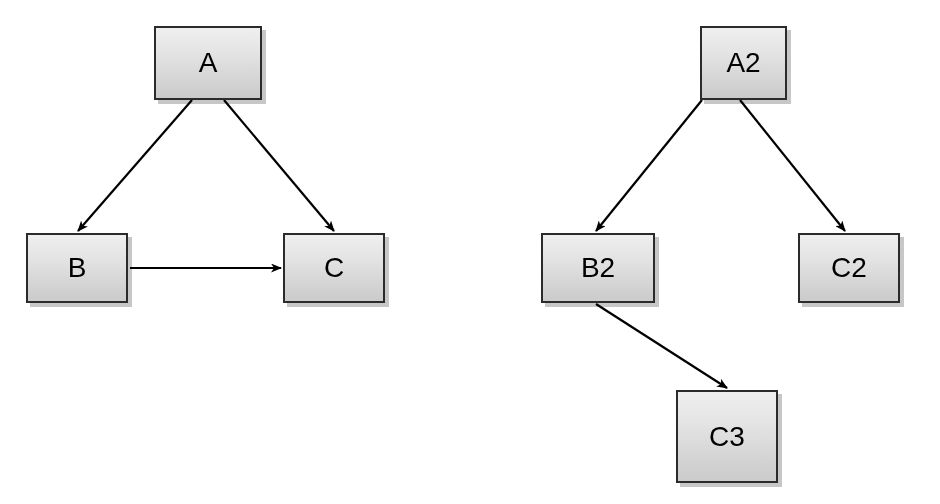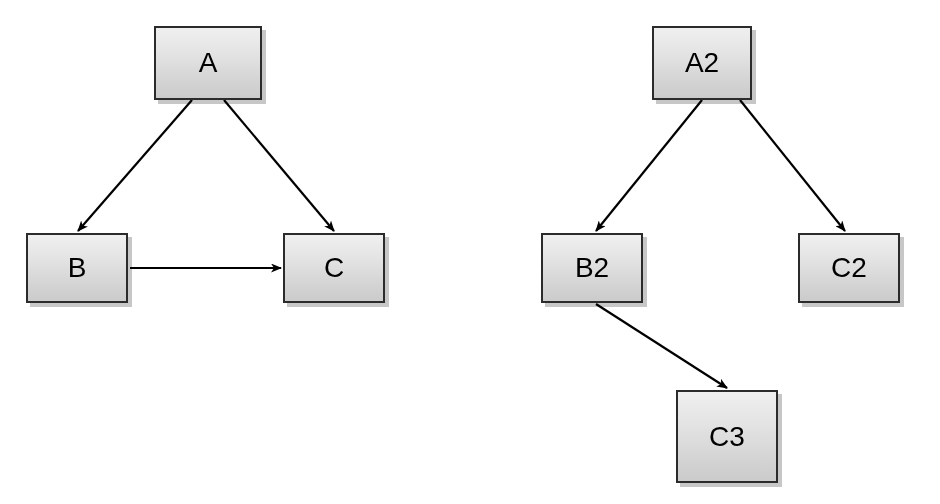--- a/index.html
+++ b/index.html
@@ -71,24 +71,24 @@
   <div id="nodes-group">
       <div class="node" style="left: 154px; top: 26px; width: 108px; height: 74px;">
         <span class="node-label">A</span>
       </div>
       <div class="node" style="left: 26px; top: 233px; width: 102px; height: 70px;">
         <span class="node-label">B</span>
       </div>
       <div class="node" style="left: 283px; top: 233px; width: 102px; height: 70px;">
         <span class="node-label">C</span>
       </div>
-      <div class="node" style="left: 652px; top: 26px; width: 100px; height: 74px;">
+      <div class="node" style="left: 700px; top: 26px; width: 87px; height: 74px;">
         <span class="node-label">A2</span>
       </div>
-      <div class="node" style="left: 541px; top: 233px; width: 102px; height: 70px;">
+      <div class="node" style="left: 541px; top: 233px; width: 114px; height: 70px;">
         <span class="node-label">B2</span>
       </div>
       <div class="node" style="left: 798px; top: 233px; width: 102px; height: 70px;">
         <span class="node-label">C2</span>
       </div>
       <div class="node" style="left: 676px; top: 390px; width: 102px; height: 93px;">
         <span class="node-label">C3</span>
       </div>
     </div>
 

